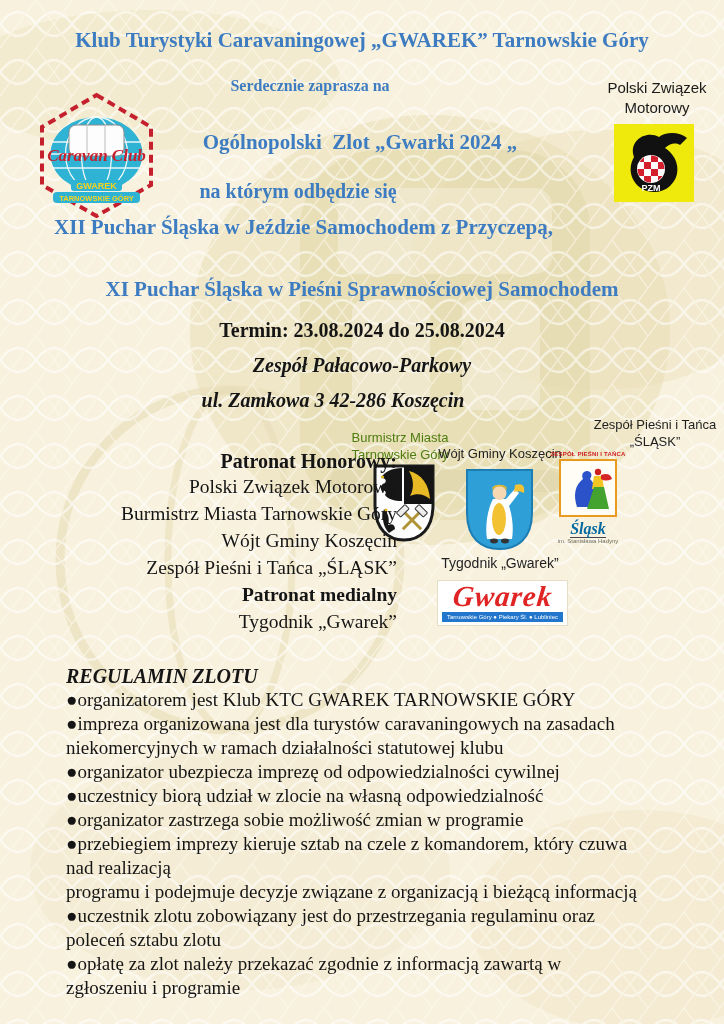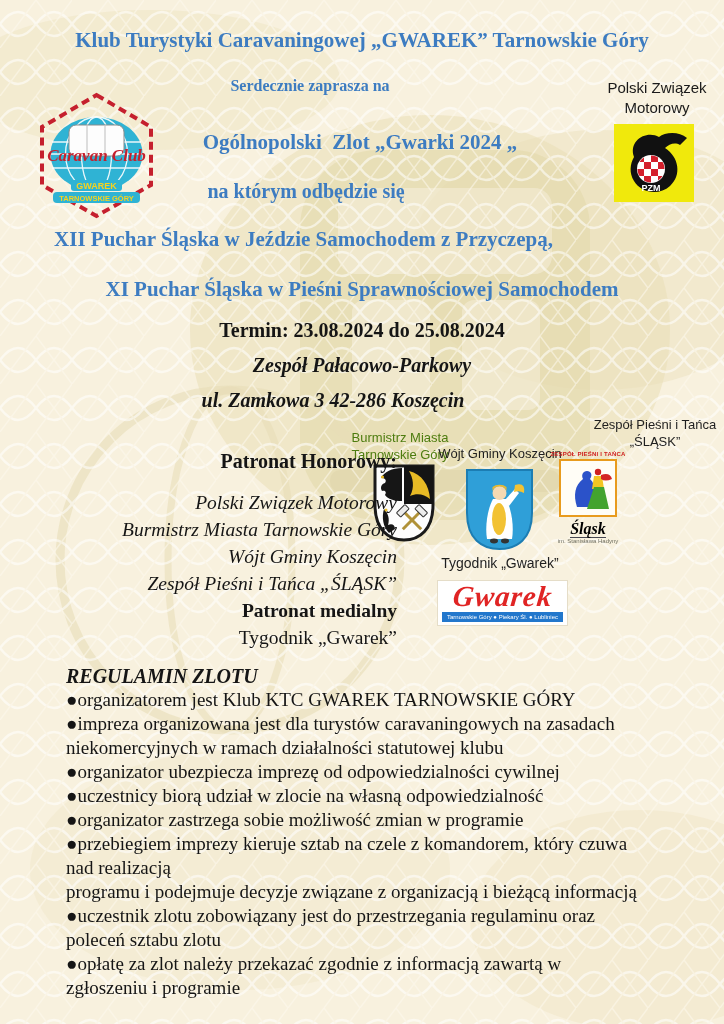--- a/index.html
+++ b/index.html
@@ -8,22 +8,22 @@
   .bg{position:absolute;left:0;top:0;z-index:0;}
   .layer{position:absolute;z-index:2;}
   .center{text-align:center;}
   .blue{color:#3d7cc1;font-weight:700;white-space:pre-wrap;}
   .serif{font-family:"Liberation Serif",serif;}
   .sans{font-family:Liberation Sans, sans-serif;}
 
   #hline1{top:28px;left:0;width:724px;font-size:21px;}
   #hline2{top:77px;left:0;width:620px;font-size:16px;}
   #hline3{top:130px;left:0;width:720px;font-size:21px;}
-  #hline4{top:180px;left:8px;width:596px;font-size:20px;}
-  #hline5{top:227px;left:0;width:607px;font-size:21px;}
+  #hline4{top:180px;left:0;width:596px;font-size:20px;}
+  #hline5{top:215px;left:0;width:607px;font-size:21px;}
   #hline6{top:277px;left:0;width:724px;font-size:21px;}
 
   #evDate{top:319px;left:0;width:724px;font-size:20px;font-weight:700;}
   #evVenue{top:354px;left:0;width:724px;font-size:20px;font-weight:700;font-style:italic;}
   #evAddr{top:389px;left:0;width:666px;font-size:20px;font-weight:700;font-style:italic;}
 
   #ccLogo{left:33px;top:92px;}
   #pzmLabel{left:596px;top:78px;width:122px;font-size:15px;line-height:20px;color:#1a1a1a;}
   #pzmLogo{left:614px;top:124px;}
 
@@ -31,27 +31,27 @@
   #tgArms{left:372px;top:463px;}
   #koLabel{left:420px;top:445px;width:160px;font-size:13px;line-height:17px;color:#1f1f1f;}
   #koArms{left:463px;top:466px;}
   #slLabel{left:575px;top:416px;width:160px;font-size:13px;line-height:17px;color:#1f1f1f;}
 
   #slaskBlock{left:546px;top:451px;width:84px;text-align:center;}
   #slaskBlock .sl-top{font-size:6px;font-weight:700;color:#cf2020;letter-spacing:.2px;
       font-family:"Liberation Sans",sans-serif;}
   #slaskBlock .sl-frame{width:54px;height:54px;margin:2px auto 0;border:2px solid #e89b1e;
       background:#fffdf6;display:flex;align-items:center;justify-content:center;}
-  #slaskBlock .sl-script{font-size:16px;font-style:italic;font-weight:700;color:#000000;
+  #slaskBlock .sl-script{font-size:16px;font-style:italic;font-weight:700;color:#0369a1;
       border-bottom:1px solid #474752;display:inline-block;line-height:17px;margin-top:3px;}
   #slaskBlock .sl-sub{font-size:6px;color:#6e6e60;font-family:"Liberation Sans",sans-serif;}
 
   #patronat{left:67px;top:450px;width:330px;text-align:right;}
   #patronat .pt-title{font-size:20px;font-weight:700;}
-  #patronat .pt-list{margin-top:16px;font-style:italic;}
+  #patronat .pt-list{}
   #patronat .pt-item{font-size:19.5px;line-height:27px;}
   #patronat .pt-bold{font-weight:700;}
 
   #gwLabel{left:415px;top:555px;width:170px;font-size:14px;color:#1f1f1f;}
   #gwLogo{left:438px;top:581px;width:129px;height:44px;background:#ffffff;
       box-shadow:0 0 0 1px #e5ddc8;display:flex;flex-direction:column;align-items:center;}
   #gwLogo .gw-word{font-size:29px;font-weight:700;font-style:italic;color:#e02424;
       line-height:31px;transform:skewX(-6deg);letter-spacing:1px;}
   #gwLogo .gw-band{width:121px;height:10px;background:#2277cc;color:#ffffff;font-size:6px;
       line-height:10px;text-align:center;font-family:"Liberation Sans",sans-serif;}

